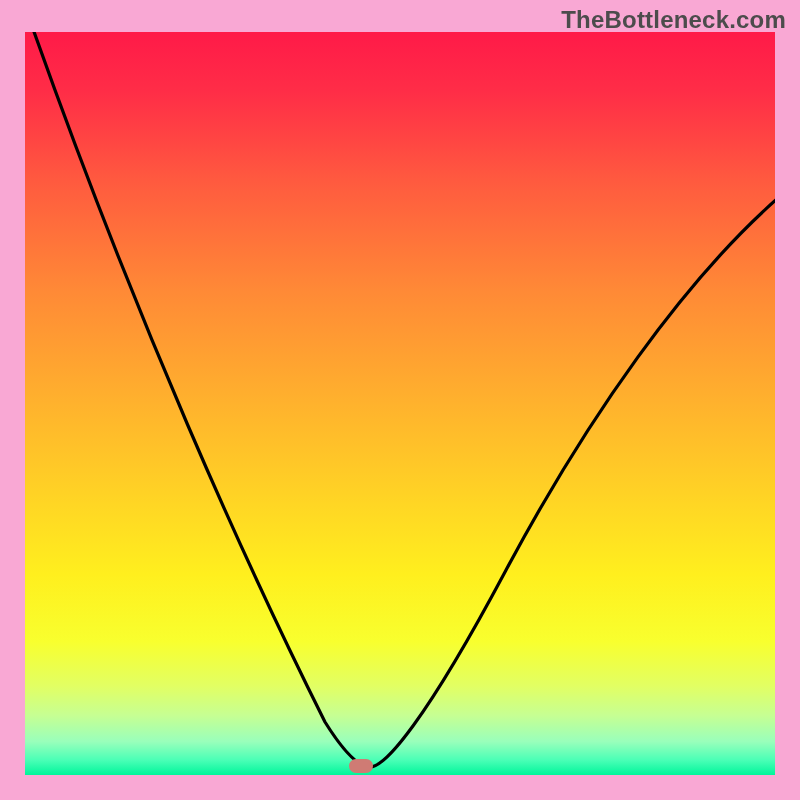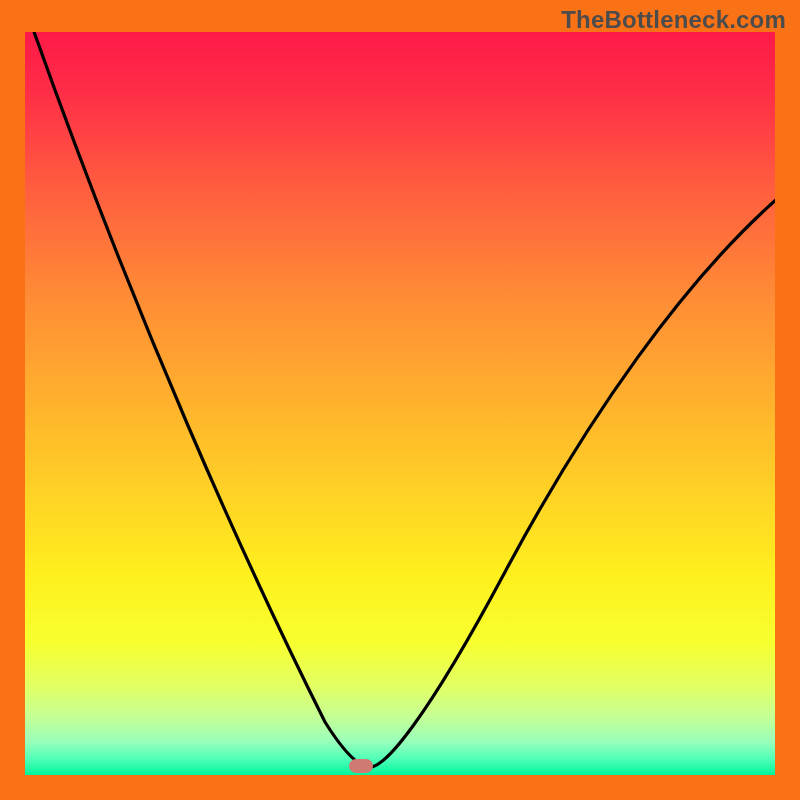--- a/index.html
+++ b/index.html
@@ -8,21 +8,21 @@
     width: 800px;
     height: 800px;
     background: #000;
     overflow: hidden;
     font-family: Arial, Helvetica, sans-serif;
   }
   .frame {
     position: relative;
     width: 800px;
     height: 800px;
-    background: #f97316;
+    background: #f9a8d4;
   }
   .watermark {
     position: absolute;
     top: 6px;
     right: 14px;
     color: #4c4c4c;
     font-size: 24px;
     font-weight: 600;
     letter-spacing: 0.2px;
     user-select: none;

